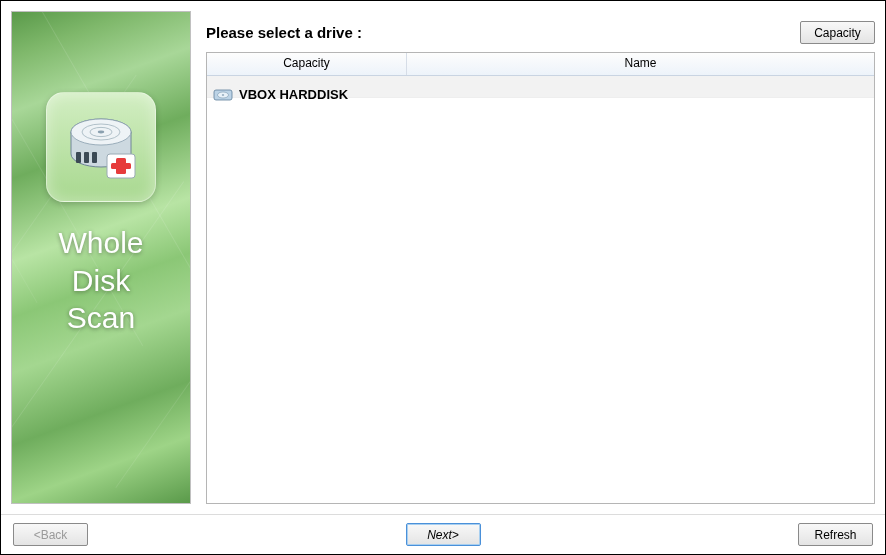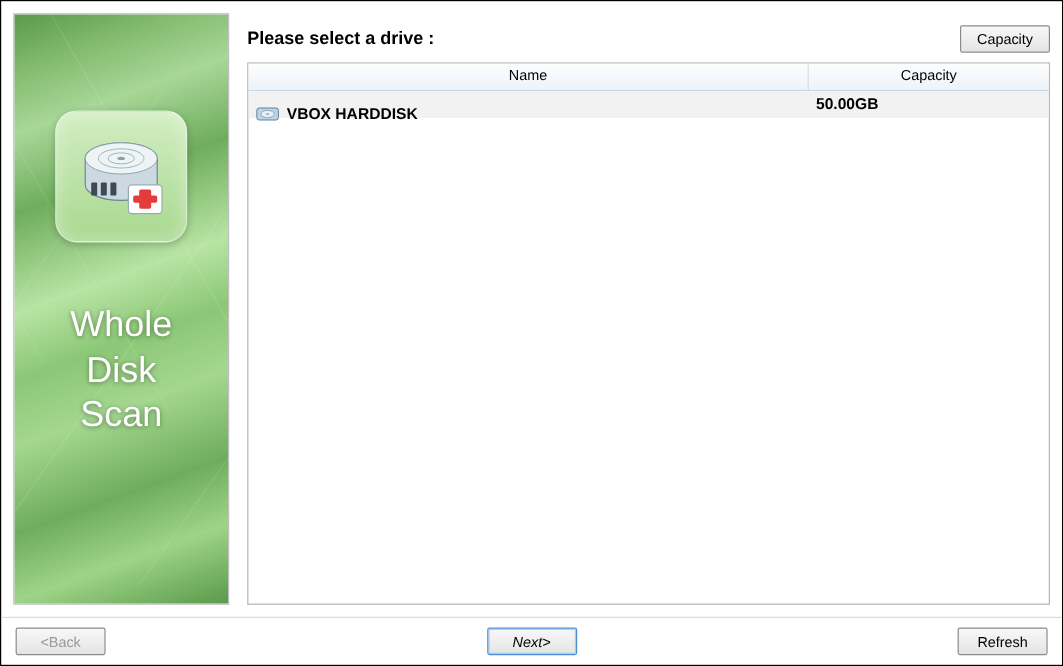--- a/index.html
+++ b/index.html
@@ -32,21 +32,20 @@
       background: linear-gradient(160deg,
         #5a9a4a 0%, #7fb86b 8%, #a8d798 18%,
         #6fad5d 30%, #b8e4a4 45%, #8bc776 55%,
         #a4d790 65%, #6fad5d 78%, #9ed487 88%, #5a9a4a 100%);
       position: relative;
       overflow: hidden;
       display: flex;
       flex-direction: column;
       align-items: center;
       border: 1px solid #c0c0c0;
-      gap: 28px;
     }
     .sidebar::before, .sidebar::after {
       content: '';
       position: absolute;
       background: rgba(255,255,255,0.12);
     }
     .sidebar::before {
       width: 320px; height: 1px;
       top: 120px; left: -60px;
       transform: rotate(60deg);
@@ -211,36 +210,35 @@
     </div>
 
     <div class="content">
       <div class="header-row">
         <div class="prompt">Please select a drive :</div>
         <button class="btn">Capacity</button>
       </div>
 
       <div class="table">
         <div class="thead">
+          <div class="th col-cap">Capacity</div>
           <div class="th col-name">Name</div>
-          <div class="th col-cap">Capacity</div>
         </div>
         <div class="tbody">
           <div class="tr">
             <div class="td-name">
               <span class="mini-hdd-icon">
                 <svg viewBox="0 0 20 16">
                   <rect x="1" y="3" width="18" height="10" rx="2" fill="#bcd3e6" stroke="#5d7f9a" stroke-width="0.8"></rect>
                   <ellipse cx="10" cy="8" rx="5.5" ry="3" fill="#e8f1f8" stroke="#7c98ae" stroke-width="0.6"></ellipse>
                   <ellipse cx="10" cy="8" rx="1.2" ry="0.7" fill="#7c98ae"></ellipse>
                 </svg>
               </span>
               <span class="drive-name">VBOX HARDDISK</span>
             </div>
-            <div class="td-cap">50.00GB</div>
           </div>
         </div>
       </div>
     </div>
 
   </div>
 
   <div class="footer">
     <button class="btn disabled">&lt;Back</button>
     <button class="btn default">Next&gt;</button>

